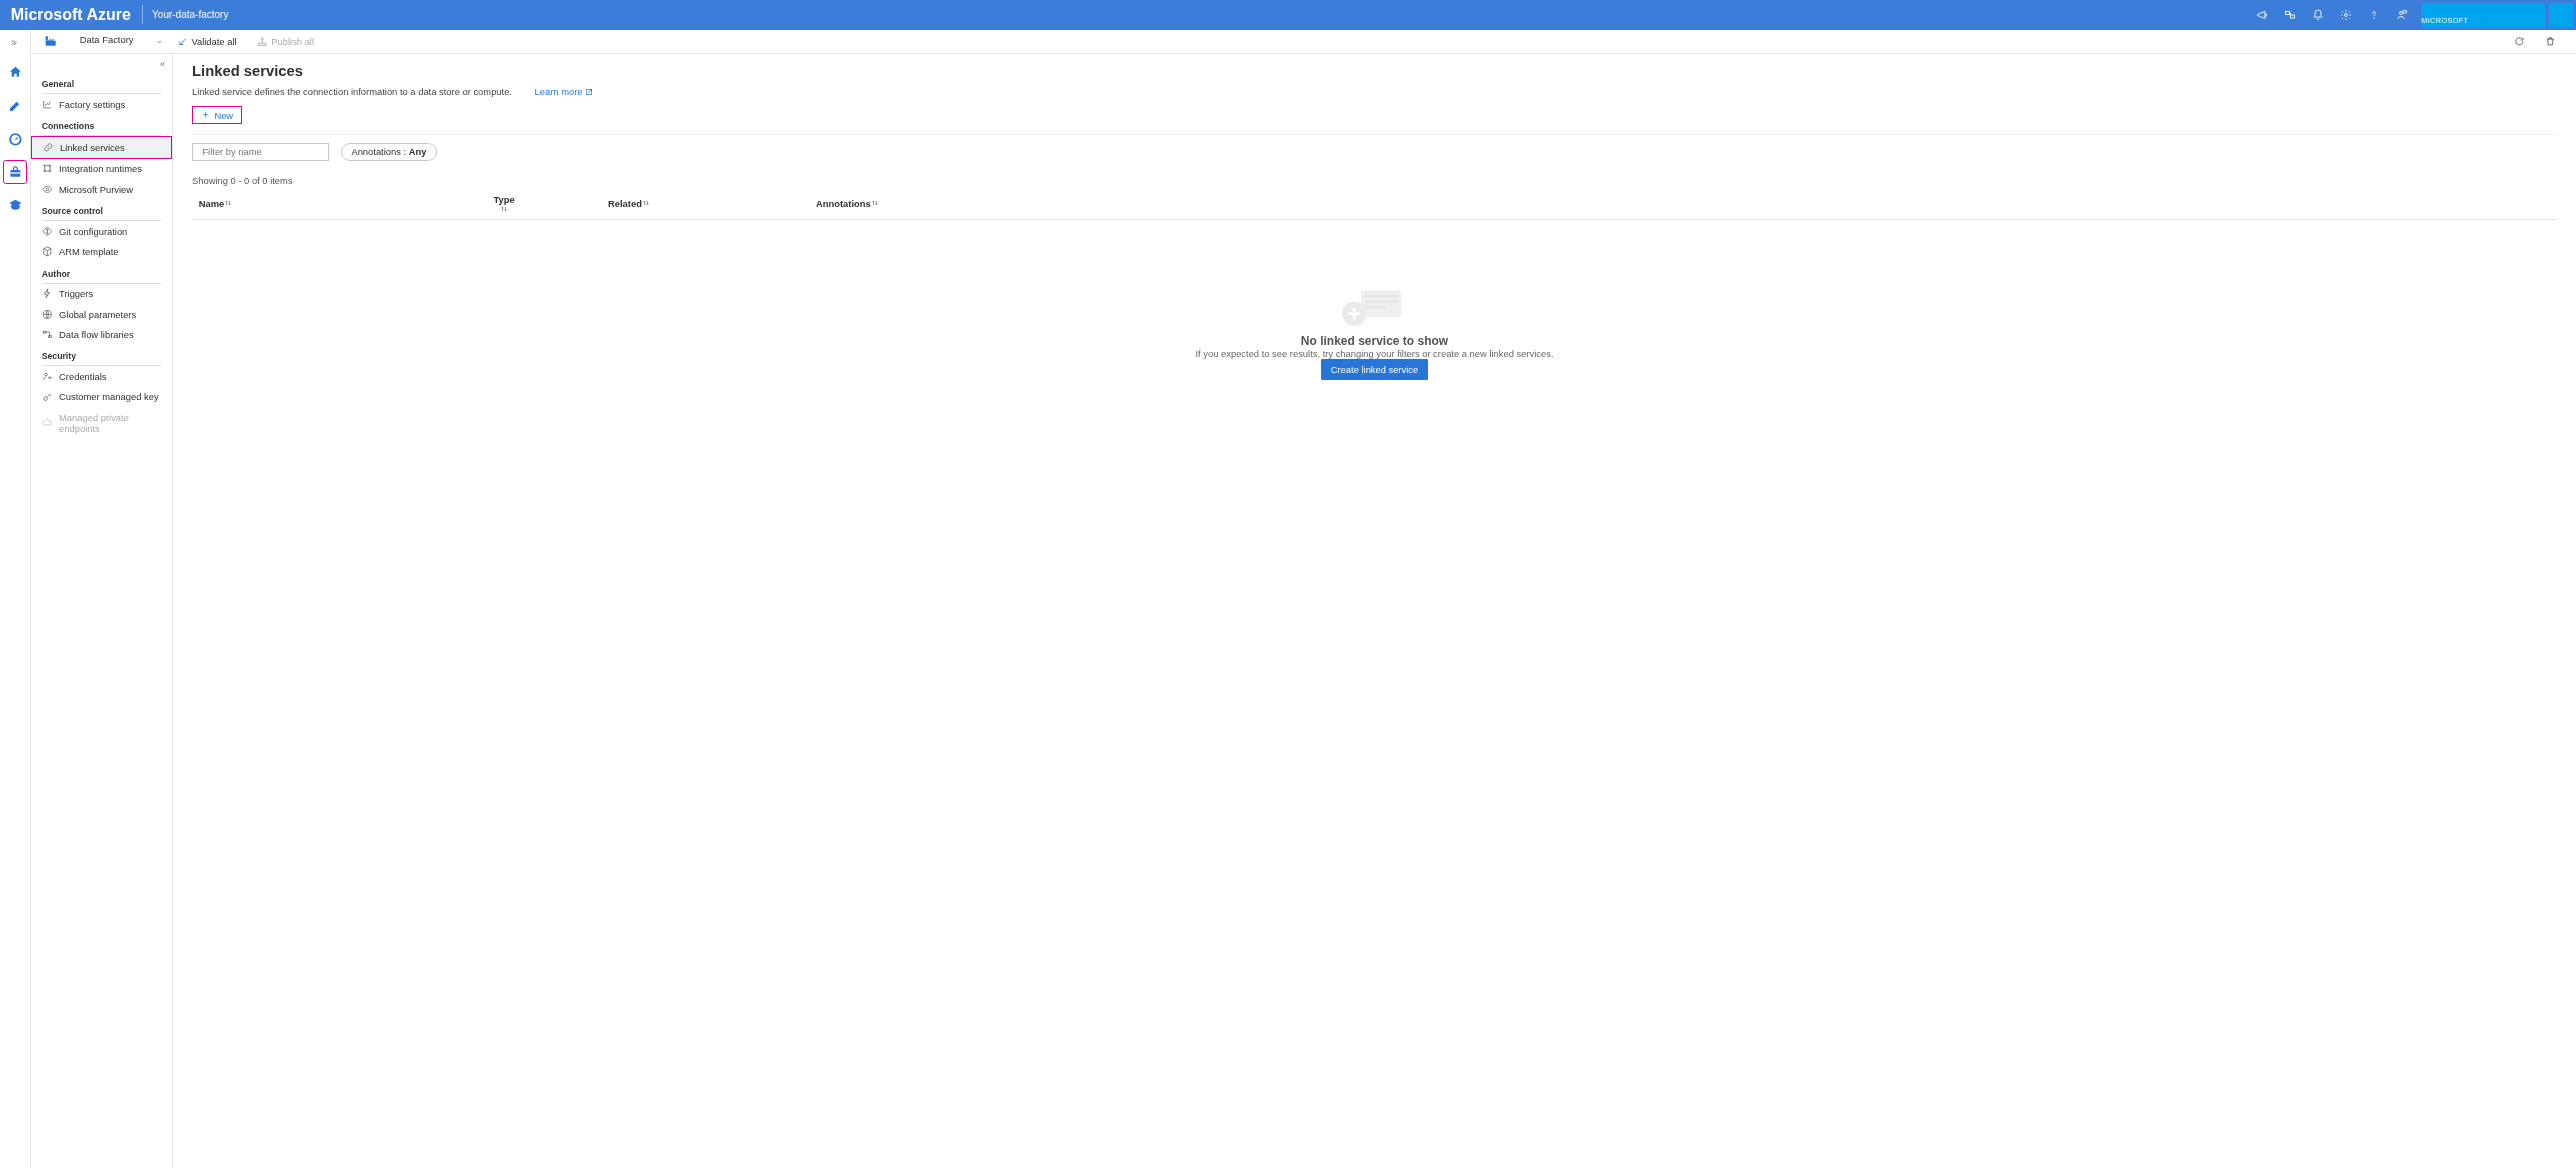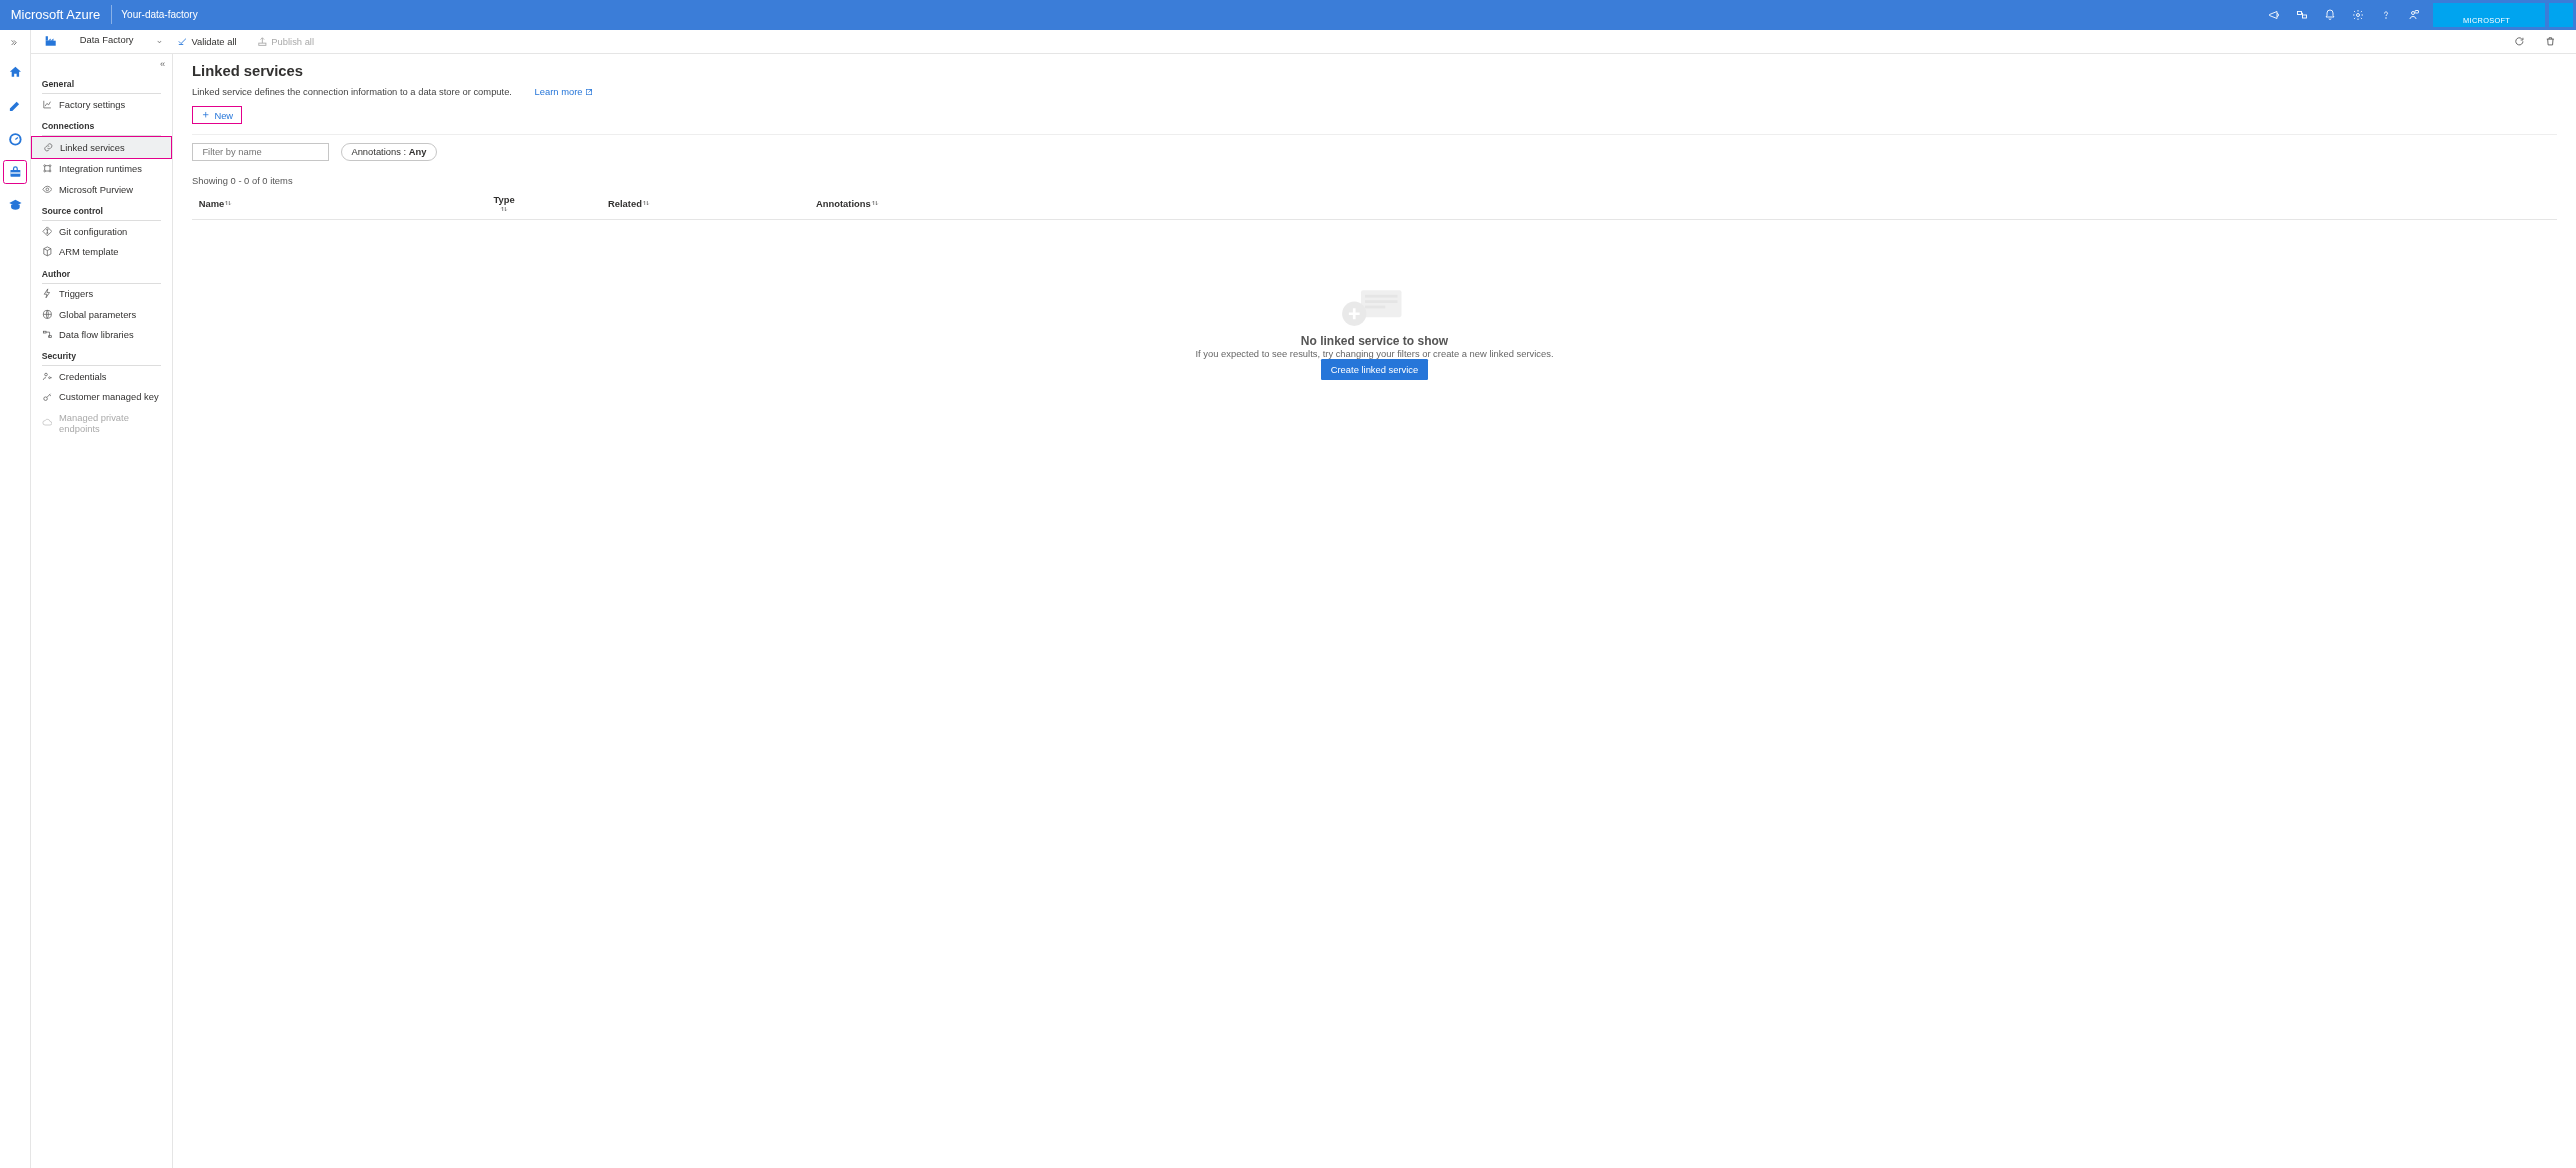--- a/index.html
+++ b/index.html
@@ -1,26 +1,26 @@
 <!DOCTYPE html>
 <html style="font-size:10.7px"><head>
   <meta charset="utf-8">
   <style>
     * { margin: 0; padding: 0; box-sizing: border-box; font-family: "Segoe UI", -apple-system, sans-serif; }
     body { background: #fff; color: #323130; font-size: 9.4px; overflow: hidden; }
 
     
     .top-header { height: 29.5px; background: #3b7dd8; display: flex; align-items: center; color: #fff; }
-    .brand { font-size: 13px; font-weight: 400; padding: 0 10.7px; border-right: 0.7px solid rgba(255,255,255,0.4); height: 19px; display: flex; align-items: center; }
+    .brand { font-size: 16px; font-weight: 700; padding: 0 10.7px; border-right: 0.7px solid rgba(255,255,255,0.4); height: 19px; display: flex; align-items: center; }
     .factory-name { padding: 0 9.4px; font-size: 10px; }
     .header-spacer { flex: 1; }
     .header-icons { display: flex; align-items: center; height: 100%; }
     .header-icon { width: 28px; height: 29.5px; display: flex; align-items: center; justify-content: center; cursor: pointer; }
     .header-icon svg { width: 12px; height: 12px; stroke: #fff; fill: none; }
-    .tenant-box { background: #00a4ef; height: 24px; width: 112px; margin: 0 4px 0 5.4px; display: flex; align-items: flex-end; justify-content: center; padding: 0 5.4px 1.3px 0; color: #fff; font-size: 7.4px; letter-spacing: 0.3px; }
+    .tenant-box { background: #00a4ef; height: 24px; width: 124px; margin: 0 4px 0 5.4px; display: flex; align-items: flex-end; justify-content: flex-start; padding: 0 5.4px 1.3px 0; color: #fff; font-size: 7.4px; letter-spacing: 0.3px; }
     .avatar-box { width: 24px; height: 24px; background: #00a4ef; margin-right: 2.7px; }
 
     
     .layout { display: flex; height: calc(100vh - 29.5px); }
     .icon-rail { width: 31px; border-right: 0.7px solid #e5e5e5; display: flex; flex-direction: column; align-items: center; padding-top: 5.4px; gap: 9.4px; }
     .rail-btn { width: 24px; height: 24px; display: flex; align-items: center; justify-content: center; cursor: pointer; border-radius: 2.7px; }
     .rail-btn.highlighted { border: 1.3px solid #e3008c; }
     .rail-btn svg { width: 14.8px; height: 14.8px; }
     .rail-expand { width: 100%; height: 16px; display:flex; align-items:center; justify-content:center; cursor:pointer; }
 

